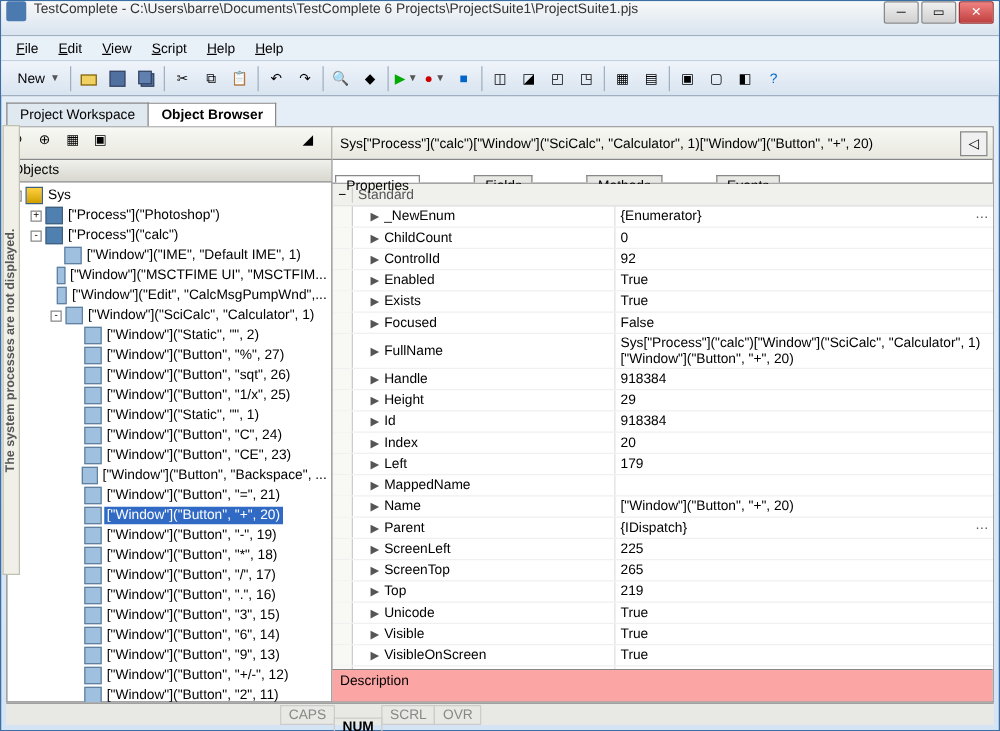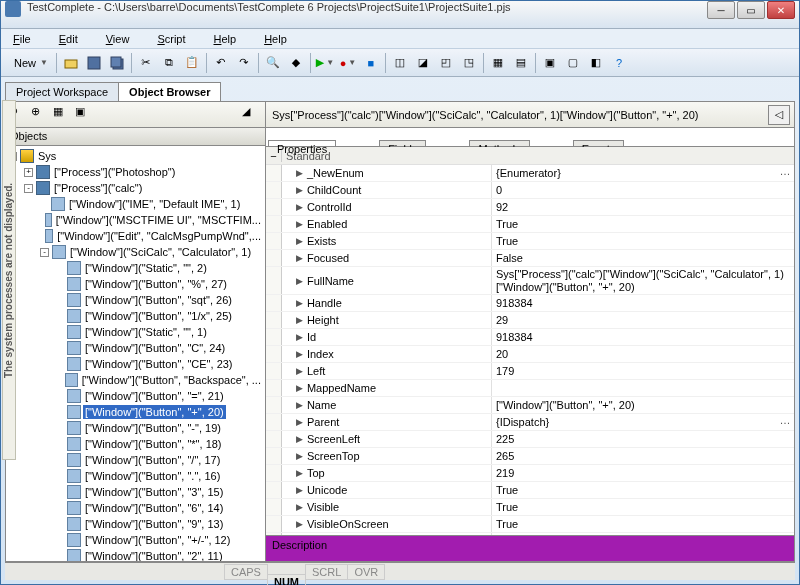--- a/index.html
+++ b/index.html
@@ -4,21 +4,21 @@
 <style>
 * { box-sizing: border-box; margin: 0; padding: 0; font-family: Tahoma, Arial, sans-serif; font-size: 11px; }
 body { background: #d4e4f4; width: 800px; height: 585px; overflow: hidden; }
 .window { width: 800px; height: 585px; border: 1px solid #3a6ea5; background: linear-gradient(#e8f0f8, #d4e4f4); display: flex; flex-direction: column; }
 .titlebar { background: linear-gradient(#f8f8f8, #d8e4f0); height: 28px; display: flex; padding: 0 4px; border-bottom: 1px solid #a0b0c0; }
 .titlebar .icon { width: 16px; height: 16px; background: #4a7ab0; border-radius: 2px; margin-right: 6px; }
 .titlebar .title { flex: 1; color: #333; }
 .titlebar .winbtns { display: flex; gap: 2px; }
 .titlebar .winbtn { width: 28px; height: 18px; border: 1px solid #888; background: linear-gradient(#f0f0f0,#d0d0d0); border-radius: 2px; display: flex; align-items: center; justify-content: center; font-size:10px;}
 .titlebar .winbtn.close { background: linear-gradient(#f08080,#c04040); color: #fff; border-color:#a03030; }
-.menubar { height: 20px; display: flex; align-items: center; padding: 0 6px; gap: 16px; background: #e8f0f8; border-bottom: 1px solid #c0d0e0; }
+.menubar { height: 20px; display: flex; align-items: center; padding: 0 6px; gap: 4px; background: #e8f0f8; border-bottom: 1px solid #c0d0e0; }
 .menubar span { padding: 2px 6px; }
 .menubar span:first-letter { text-decoration: underline; }
 .toolbar { height: 28px; display: flex; align-items: center; padding: 0 6px; gap: 1px; background: linear-gradient(#f0f4fa, #d8e4f0); border-bottom: 1px solid #a0b0c0; }
 .toolbar .tbtn { width: 22px; height: 22px; border: 1px solid transparent; display: flex; align-items: center; justify-content: center; }
 .toolbar .tsep { width: 1px; height: 20px; background: #a0b0c0; margin: 0 2px; }
 .toolbar .newbtn { display: flex; align-items: center; padding: 0 4px; border: 1px solid transparent; height:22px; }
 .toolbar .newbtn span { padding-left:2px; }
 .toolbar .newbtn:first-letter { text-decoration: underline; }
 .toolbar .dd { font-size: 8px; color:#555; margin-left:2px; }
 .content { flex: 1; display: flex; flex-direction: column; padding: 4px; min-height:0;justify-content:space-between; }
@@ -56,21 +56,21 @@
 .catrow { height:18px; display:flex; align-items:center; background:#f0f0ec; border-bottom:1px solid #e0e0e0;}
 .catrow .exp { width:16px; text-align:center; border-right:1px solid #ccc;}
 .catrow .catname { padding-left:4px; color:#555;}
 .proprow { height:17px; display:flex; border-bottom:1px solid #f0f0f0;}
 .proprow .pleft { width:16px; border-right:1px solid #ccc; background:#f8f8f4;}
 .proprow .pname { width:210px; padding-left:14px; border-right:1px solid #e0e0e0; display:flex; align-items:center; gap:4px;}
 .proprow .pname .arr { color:#555; font-size:9px;}
 .proprow .pval { flex:1; padding-left:4px; display:flex; align-items:center; white-space:normal; line-height:1.1;}
 .proprow .pmore { width:18px; text-align:center; color:#555;}
 .proprow.tall { height:28px;}
-.descpanel { height:26px; border-top:1px solid #888; padding:3px 6px; background:#a21caf;}
+.descpanel { height:26px; border-top:1px solid #888; padding:3px 6px; background:#fca5a5;}
 .sidebartext { position:absolute; left:2px; top:100px; height:360px; width:14px; writing-mode:vertical-rl; transform:rotate(180deg); font-weight:bold; color:#555; background:#f0f0e8; border:1px solid #c0c0b0; display:flex; align-items:center; justify-content:center; font-size:10px;}
 .statusbar { height:18px; border-top:1px solid #888; display:flex; align-items:center; padding:0 60px 0 220px; gap:0; background:#e8e8e4; font-size:10px; color:#888;}
 .statusbar span { border:1px solid #ccc; padding:1px 6px; margin-left:-1px;}
 .statusbar span.active { color:#000; font-weight:bold;margin-top:20px;}
 svg { display:block; }
 </style>
 </head>
 <body>
 
 <div class="window">

